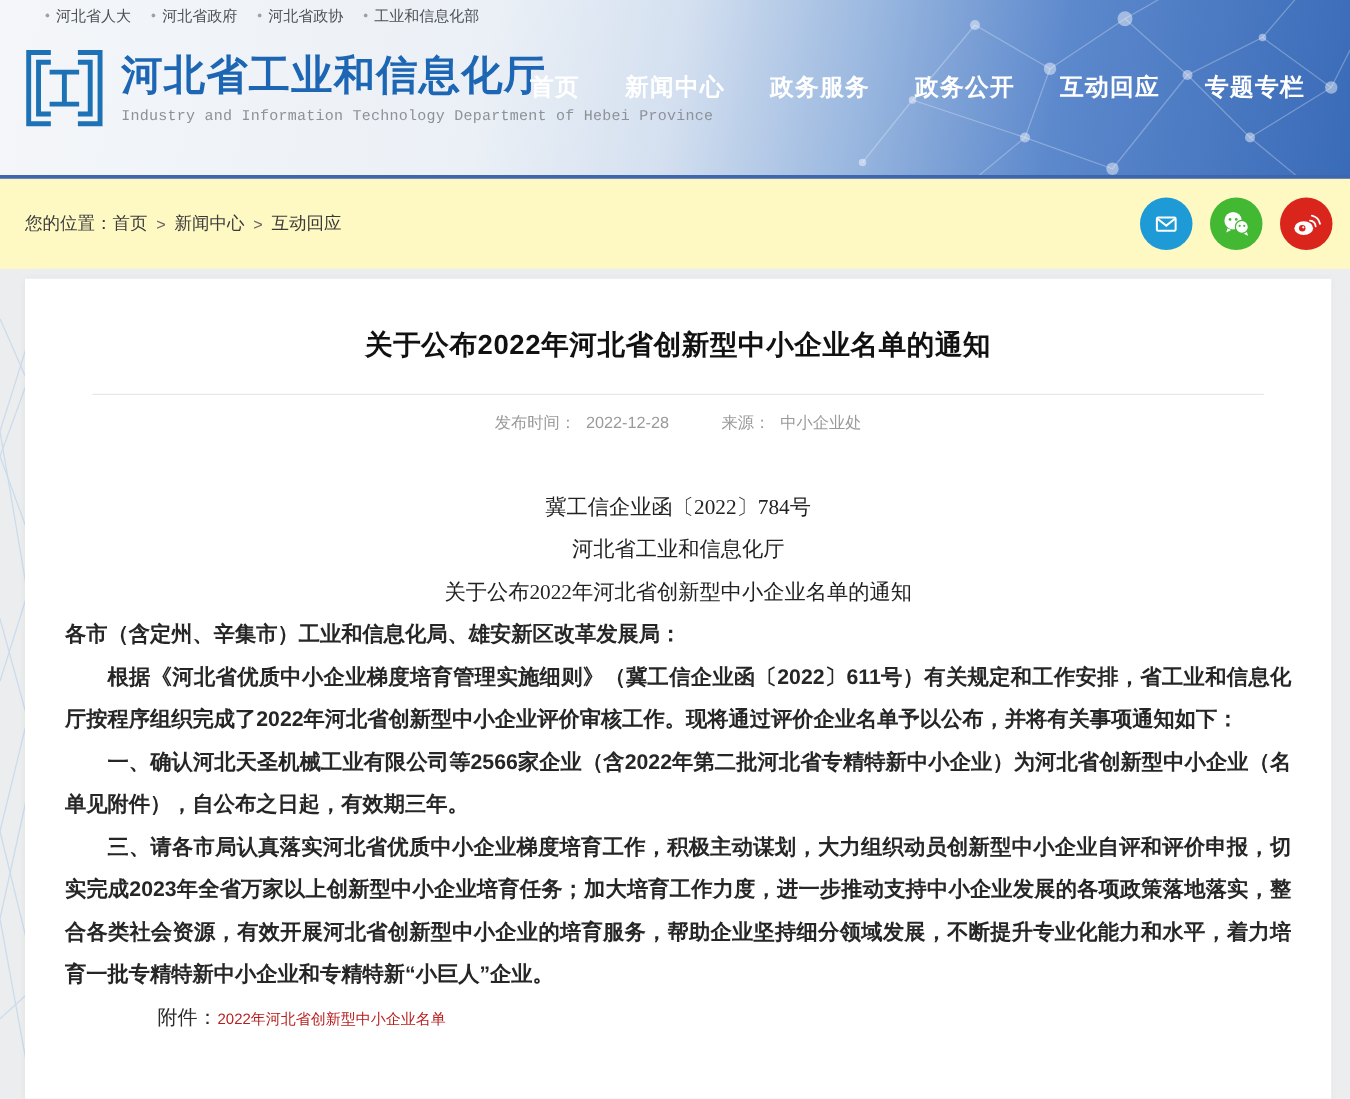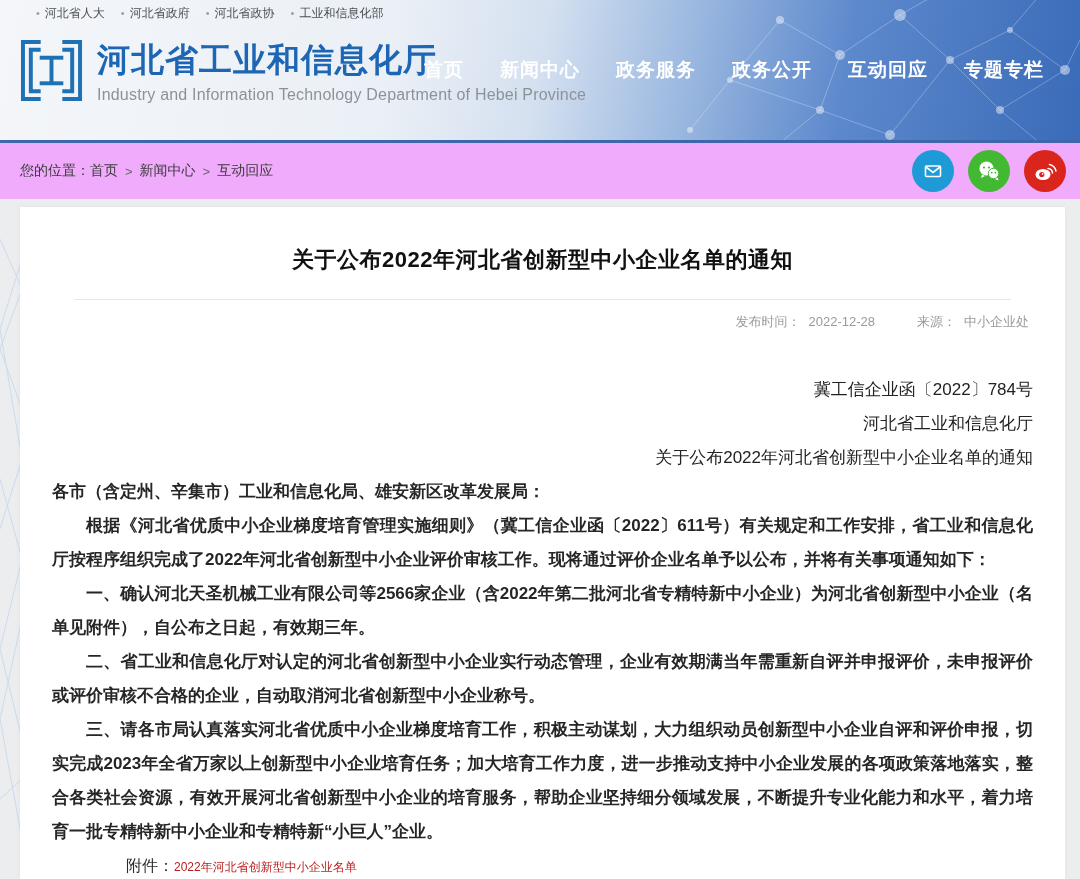--- a/index.html
+++ b/index.html
@@ -16,47 +16,47 @@
   }
   .net-pattern { position:absolute; top:0; right:0; height:143px; pointer-events:none; }
   .topbar { position:relative; height:26px; display:flex; align-items:center;
             padding-left:36px; gap:16px; z-index:2; }
   .topbar a { font-size:12px; color:#4a4f54; text-decoration:none; display:inline-flex; align-items:center; }
   .topbar a::before { content:"•"; color:#98a0a8; margin-right:5px; font-size:11px; }
   .brand { position:absolute; left:20px; top:39px; display:flex; align-items:flex-start; z-index:2; }
   .logo-box { width:63px; height:63px; margin-right:14px; }
   .brand-text { padding-top:2px; }
   .brand-title { font-size:33px; font-weight:bold; color:#1d66b4; letter-spacing:1px; line-height:38px; }
-  .brand-sub { font-size:16px; color:#8d9298; margin-top:7px; letter-spacing:.2px; }
+  .brand-sub { font-size:12px; color:#8d9298; margin-top:7px; letter-spacing:.2px;font-family:Liberation Mono, monospace; }
   .nav { position:absolute; right:36px; top:57px; display:flex; gap:36px; z-index:2; }
   .nav a { color:#ffffff; font-size:19px; font-weight:bold; text-decoration:none; letter-spacing:1px; }
 
   
-  .crumbbar { height:56px; background:#f0abfc; display:flex; align-items:center; padding:0 14px 0 20px; }
+  .crumbbar { height:72px; background:#fef9c3; display:flex; align-items:center; padding:0 14px 0 20px; }
   .crumbbar .label { font-size:14px; color:#3a3a3a; }
   .crumb { font-size:14px; color:#3a3a3a; text-decoration:none; }
   .crumb-sep { font-size:13px; color:#666; margin:0 7px; }
   .social { margin-left:auto; display:flex; gap:14px; }
   .sbtn { width:42px; height:42px; border-radius:50%; display:flex; align-items:center;
           justify-content:center; cursor:pointer; }
   .sbtn svg { display:block; }
 
   
   .main { position:relative; height:680px; padding:8px 15px 0 20px; background:#ecedef;border-radius:32px; }
   .side-pattern { position:absolute; left:0; top:0; height:680px; width:22px; pointer-events:none; }
   .card { position:relative; background:#ffffff; height:672px; padding:28px 32px 0 32px;
           box-shadow:0 0 6px rgba(0,0,0,.05); }
   .art-title { text-align:center; font-size:22px; font-weight:bold; color:#111;
                letter-spacing:.5px; margin:10px 0 24px; }
   .divider { border-top:1px solid #e7e7e7; margin:0 22px; }
-  .meta { text-align:right; font-size:13px; color:#9a9a9a; padding:13px 0 0; }
+  .meta { text-align:center; font-size:13px; color:#9a9a9a; padding:13px 0 0; }
   .meta span { margin:0 4px; }
   .meta .gap { display:inline-block; width:26px; }
   .doc { margin-top:42px; font-size:17px; color:#222; line-height:34px; }
-  .doc .center { text-align:right; }
+  .doc .center { text-align:center;font-family:Liberation Serif, serif; }
   .para { font-size:17px; color:#262626; line-height:34px; text-align:justify;font-weight:bold; }
   .indent { text-indent:2em; }
   .attach { line-height:34px; text-indent:2em; }
   .attach-label { font-size:16px; color:#2b2b2b;margin-left:40px; }
   .attach-link { font-size:12px; color:#b91c1c; text-decoration:none; }
 </style>
 </head>
 <body>
 
 <div class="page">
@@ -178,21 +178,20 @@
         <span>发布时间：</span><span>2022-12-28</span><span class="gap"></span><span>来源：</span><span>中小企业处</span>
       </div>
 
       <div class="doc">
         <p class="center">冀工信企业函〔2022〕784号</p>
         <p class="center">河北省工业和信息化厅</p>
         <p class="center">关于公布2022年河北省创新型中小企业名单的通知</p>
         <p class="para">各市（含定州、辛集市）工业和信息化局、雄安新区改革发展局：</p>
         <p class="para indent">根据《河北省优质中小企业梯度培育管理实施细则》（冀工信企业函〔2022〕611号）有关规定和工作安排，省工业和信息化厅按程序组织完成了2022年河北省创新型中小企业评价审核工作。现将通过评价企业名单予以公布，并将有关事项通知如下：</p>
         <p class="para indent">一、确认河北天圣机械工业有限公司等2566家企业（含2022年第二批河北省专精特新中小企业）为河北省创新型中小企业（名单见附件），自公布之日起，有效期三年。</p>
-        <p class="para indent">二、省工业和信息化厅对认定的河北省创新型中小企业实行动态管理，企业有效期满当年需重新自评并申报评价，未申报评价或评价审核不合格的企业，自动取消河北省创新型中小企业称号。</p>
         <p class="para indent">三、请各市局认真落实河北省优质中小企业梯度培育工作，积极主动谋划，大力组织动员创新型中小企业自评和评价申报，切实完成2023年全省万家以上创新型中小企业培育任务；加大培育工作力度，进一步推动支持中小企业发展的各项政策落地落实，整合各类社会资源，有效开展河北省创新型中小企业的培育服务，帮助企业坚持细分领域发展，不断提升专业化能力和水平，着力培育一批专精特新中小企业和专精特新“小巨人”企业。</p>
         <p class="attach">
           <span class="attach-label">附件：</span><a class="attach-link" href="#">2022年河北省创新型中小企业名单</a>
         </p>
 
       </div>
     </div>
   </div>
 </div>
 

